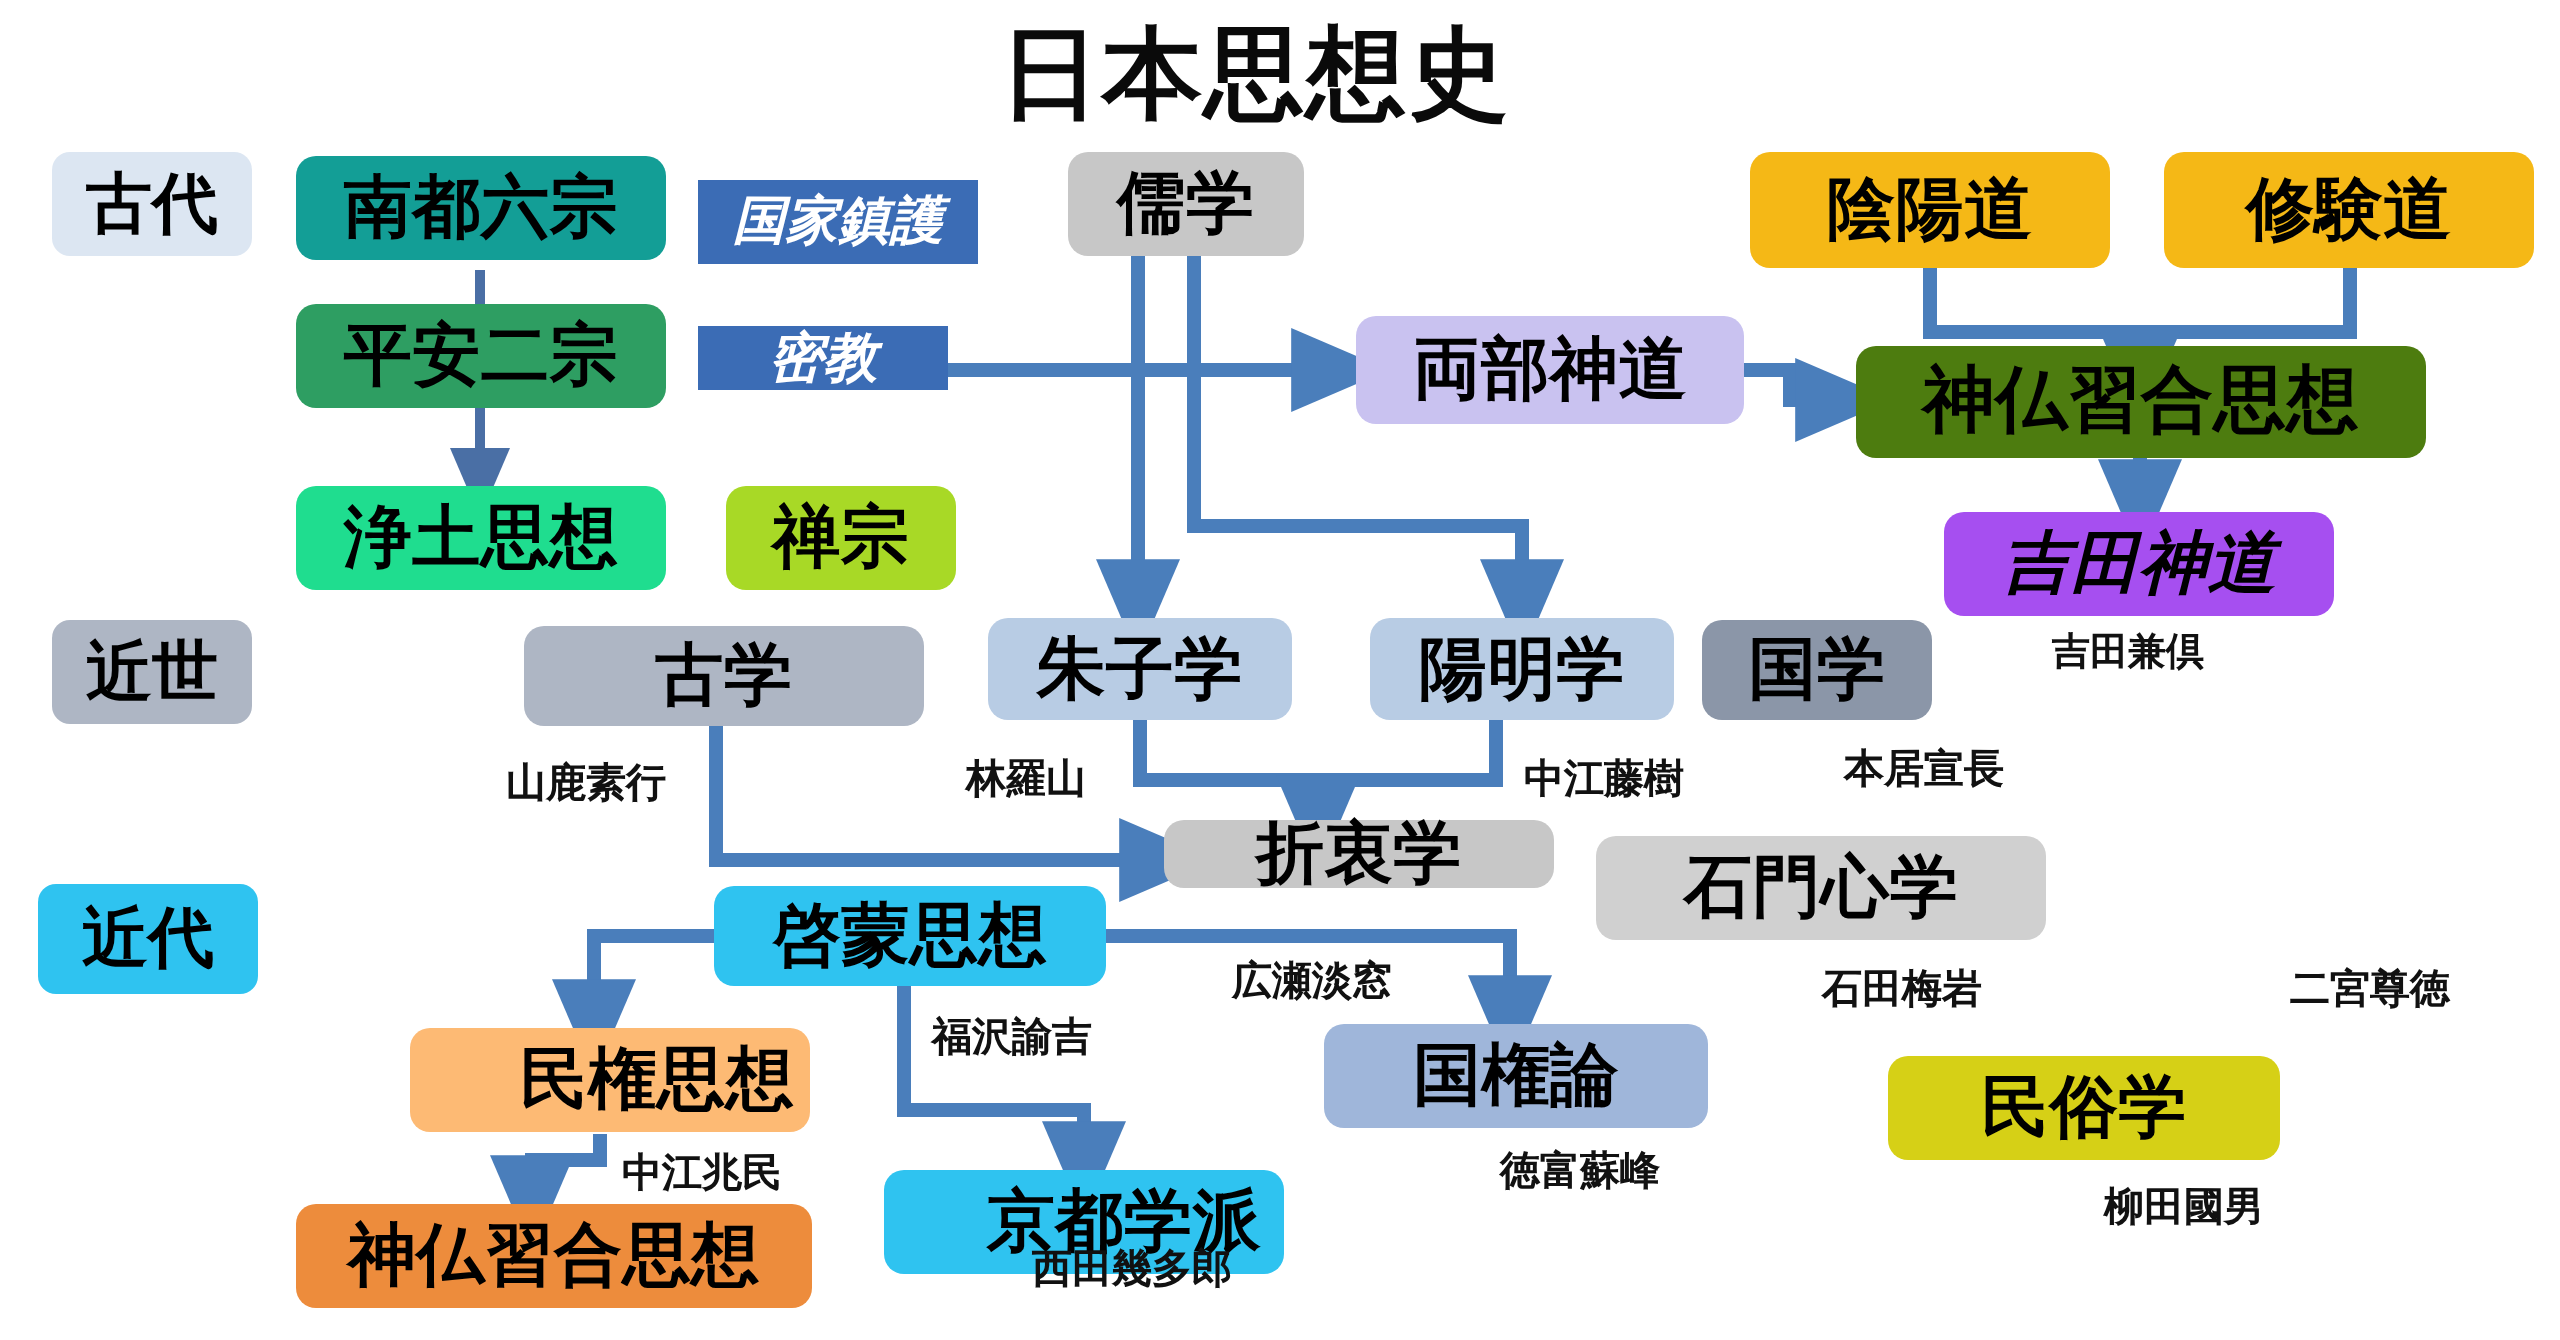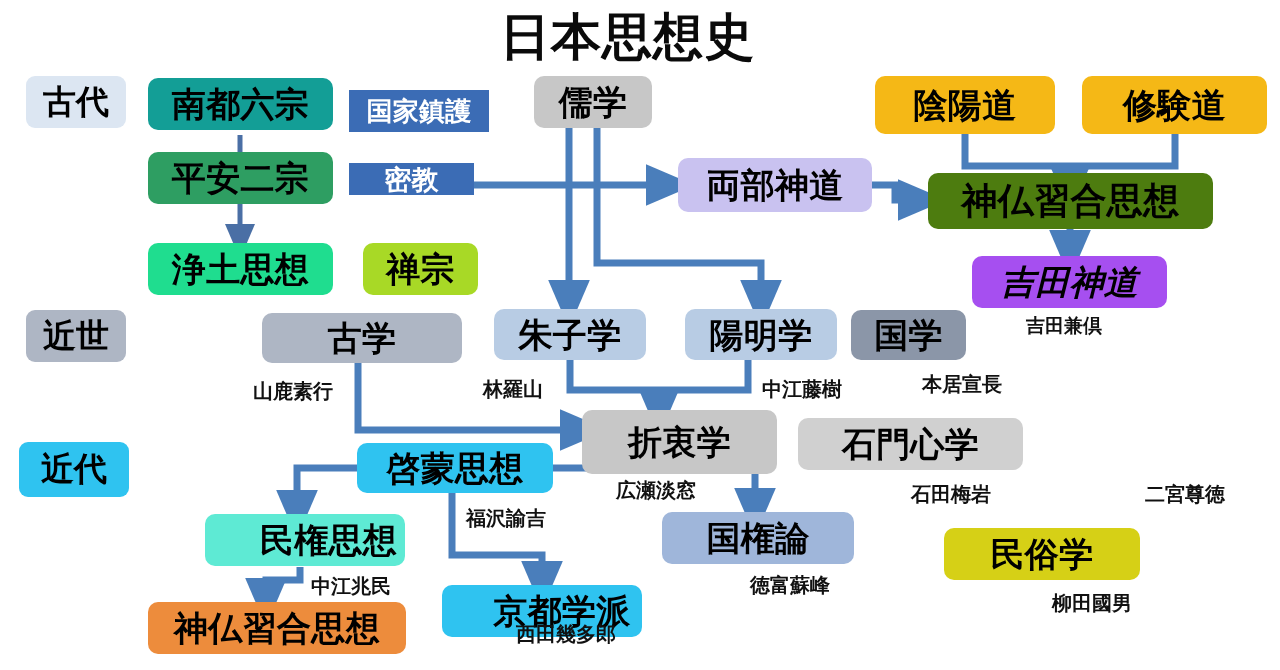--- a/index.html
+++ b/index.html
@@ -33,21 +33,21 @@
     justify-content: center;
     box-sizing: border-box;
     font-weight: bold;
     color: #000000;
     line-height: 1;
     letter-spacing: 0.01em;
     white-space: nowrap;
     border-radius: 10px;
     z-index: 3;
   }
-  .node.sq { border-radius: 0; }
+  .node.sq { border-radius: 0; font-style: italic; }
   .node.light { color: #ffffff; }
   .era {
     position: absolute;
     display: flex;
     align-items: center;
     justify-content: center;
     box-sizing: border-box;
     font-weight: bold;
     color: #000000;
     border-radius: 9px;
@@ -151,28 +151,28 @@
   <div class="node" style="left:972px; top:256px; width:195px; height:52px; font-size:34px; background:#a64ff0;font-style:italic;">吉田神道</div>
 
   <div class="node" style="left:262px; top:313px; width:200px; height:50px; font-size:34px; background:#aeb6c4;">古学</div>
 
   <div class="node" style="left:494px; top:309px; width:152px; height:51px; font-size:34px; background:#b8cce4;">朱子学</div>
 
   <div class="node" style="left:685px; top:309px; width:152px; height:51px; font-size:34px; background:#b8cce4;">陽明学</div>
 
   <div class="node" style="left:851px; top:310px; width:115px; height:50px; font-size:34px; background:#8b96a8;">国学</div>
 
-  <div class="node" style="left:582px; top:410px; width:195px; height:64px; font-size:34px; background:#c7c7c7;">折衷学</div>
+  <div class="node" style="left:582px; top:410px; width:195px; height:34px; font-size:34px; background:#c7c7c7;">折衷学</div>
 
   <div class="node" style="left:798px; top:418px; width:225px; height:52px; font-size:34px; background:#d0d0d0;">石門心学</div>
 
 
   <div class="node" style="left:357px; top:443px; width:196px; height:50px; font-size:34px; background:#2fc3f0;">啓蒙思想</div>
 
-  <div class="node" style="left:205px; top:514px; width:200px; height:52px; font-size:34px; background:#5eead4;padding-left:47px;">民権思想</div>
+  <div class="node" style="left:205px; top:514px; width:200px; height:52px; font-size:34px; background:#fdba74;padding-left:47px;">民権思想</div>
 
   <div class="node" style="left:662px; top:512px; width:192px; height:52px; font-size:34px; background:#9fb6da;">国権論</div>
 
   <div class="node" style="left:944px; top:528px; width:196px; height:52px; font-size:34px; background:#d6d016;">民俗学</div>
 
   <div class="node" style="left:442px; top:585px; width:200px; height:52px; font-size:34px; background:#2fc3f0;padding-left:40px;">京都学派</div>
 
   <div class="node" style="left:148px; top:602px; width:258px; height:52px; font-size:34px; background:#ed8c3c;">神仏習合思想</div>
 
   <div class="person" style="left:253px; top:378px; font-size:20px;">山鹿素行</div>

